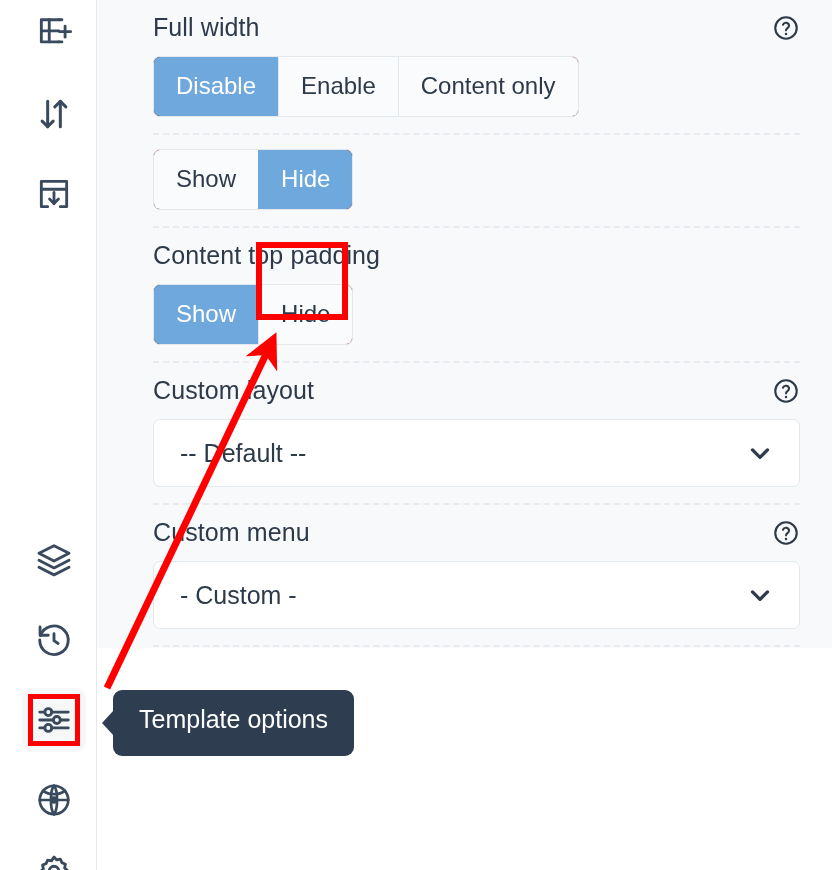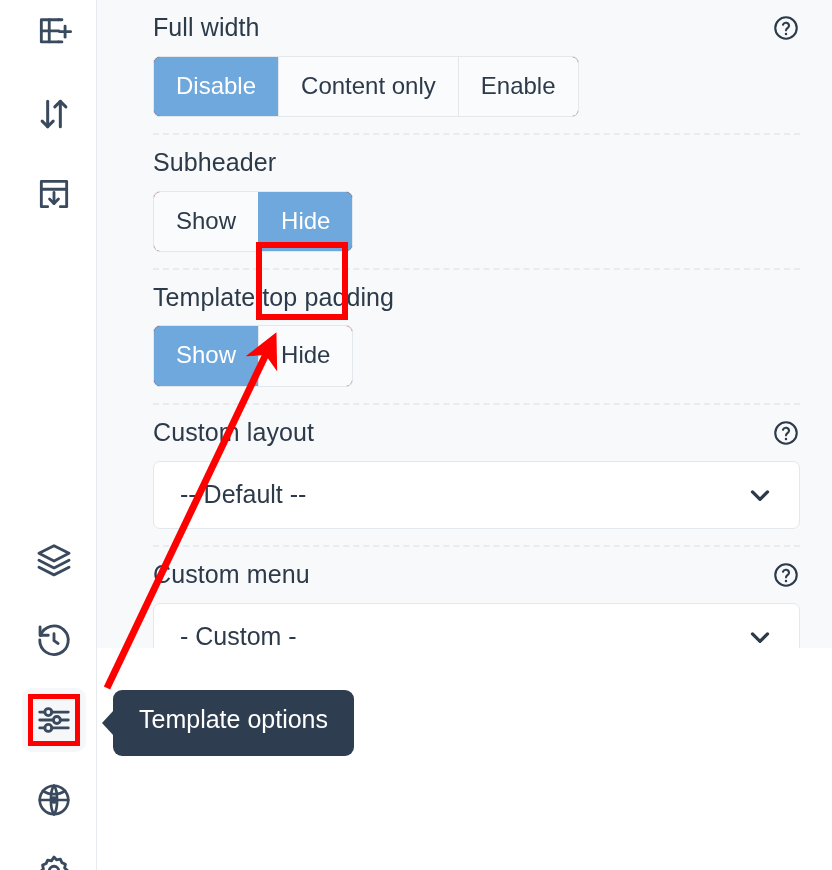--- a/index.html
+++ b/index.html
@@ -305,38 +305,35 @@
         <span class="help-icon">
           <svg width="28" height="28" viewBox="0 0 24 24" fill="none" stroke="currentColor" stroke-width="1.8">
             <circle cx="12" cy="12" r="9.2"></circle>
             <path d="M9.4 9.2a2.7 2.7 0 0 1 5.2.9c0 1.8-2.6 2.2-2.6 3.9" stroke-linecap="round" fill="none"></path>
             <circle cx="12" cy="17.2" r="1.05" fill="currentColor" stroke="none"></circle>
           </svg>
         </span>
       </div>
       <div class="segmented">
         <button class="seg-btn on">Disable</button>
+        <button class="seg-btn">Enable</button>
         <button class="seg-btn">Content only</button>
-        <button class="seg-btn">Enable</button>
-      </div>
-    </div>
-
-    <div class="section divided">
-      <div class="section-head">
-        <div class="section-label">Subheader</div>
-      </div>
+      </div>
+    </div>
+
+    <div class="section divided">
       <div class="segmented">
         <button class="seg-btn">Show</button>
         <button class="seg-btn on">Hide</button>
       </div>
     </div>
 
     <div class="section divided">
       <div class="section-head">
-        <div class="section-label">Template top padding</div>
+        <div class="section-label">Content top padding</div>
       </div>
       <div class="segmented">
         <button class="seg-btn on">Show</button>
         <button class="seg-btn">Hide</button>
       </div>
     </div>
 
     <div class="section divided">
       <div class="section-head">
         <div class="section-label">Custom layout</div>

